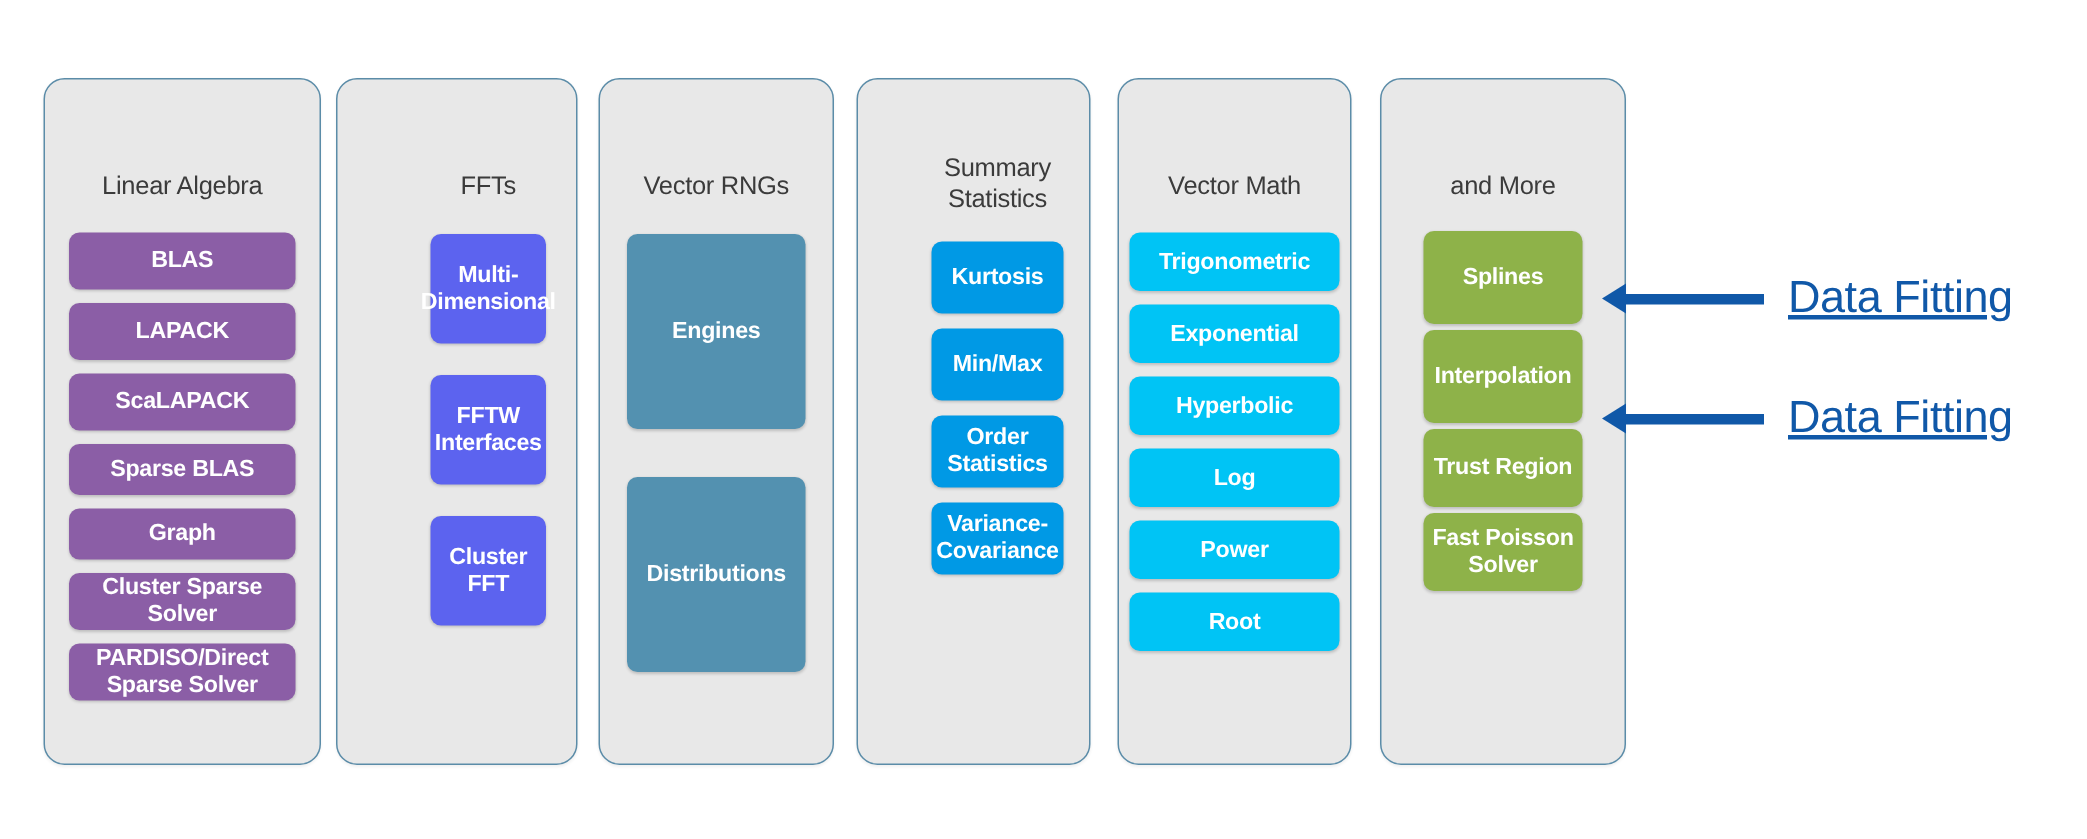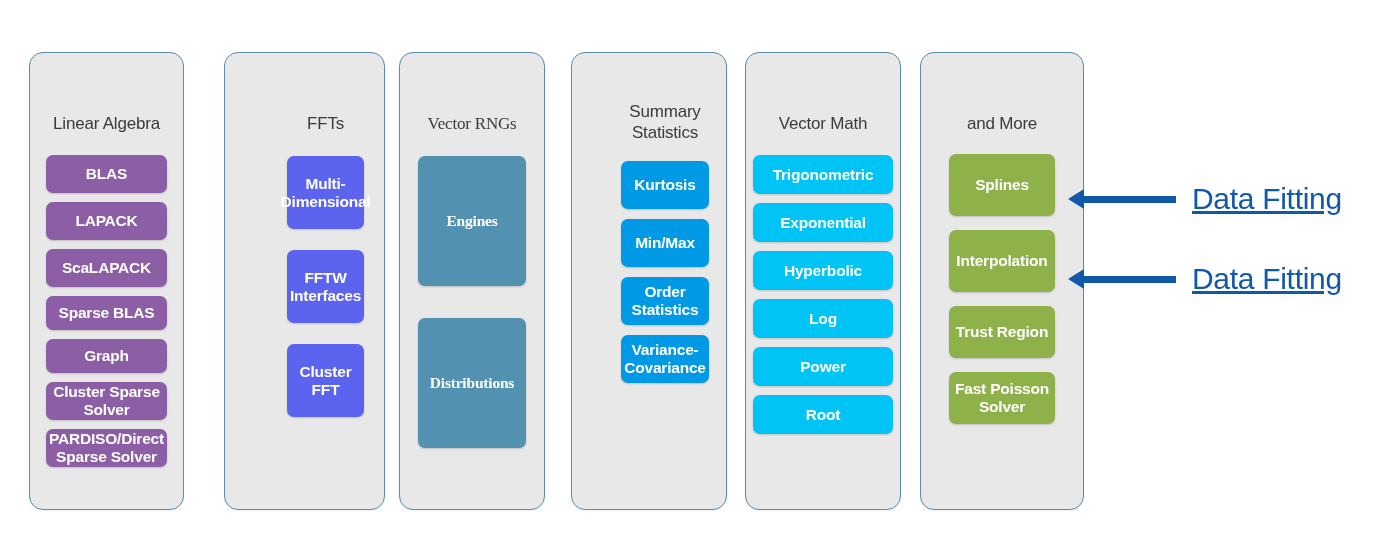--- a/index.html
+++ b/index.html
@@ -68,23 +68,23 @@
     color: #ffffff;
     font-weight: bold;
     line-height: 1.15;
     border-radius: 7px;
     box-shadow: 0 1px 2px rgba(0,0,0,0.18);
     padding: 2px 4px;
     letter-spacing: -0.2px;
   }
 
   
-  .col-0 { left: 29px;  width: 155px; justify-content: flex-end; }
+  .col-0 { left: 29px;  width: 185px; justify-content: flex-end; }
   .col-1 { left: 224px; width: 161px; padding-left: 42px; }
-  .col-2 { left: 399px; width: 146px; font-family: Liberation Serif, serif; }
+  .col-2 { left: 399px; width: 157px; }
   .col-3 { left: 571px; width: 156px; padding-left: 32px; }
   .col-4 { left: 745px; width: 156px; }
   .col-5 { left: 920px; width: 164px; }
 
   .col-0 .col-title { margin-top: 60px; }
   .col-1 .col-title { margin-top: 60px; }
   .col-2 .col-title { margin-top: 60px; }
   .col-3 .col-title { margin-top: 48px; }
   .col-4 .col-title { margin-top: 60px; }
   .col-5 .col-title { margin-top: 60px; }
@@ -108,21 +108,21 @@
   .col-3 .pill-stack { padding: 17px 17px 16px; gap: 10px; }
   .col-3 .pill { width: 100%; background: #0099e5; font-size: 15.5px; }
   .col-3 .pill.h-one { height: 48px; }
   .col-3 .pill.h-two { height: 48px; }
 
   
   .col-4 .pill-stack { padding: 21px 7px 16px; gap: 9px; }
   .col-4 .pill { width: 100%; background: #00c4f5; font-size: 15.5px; height: 39px; }
 
   
-  .col-5 .pill-stack { padding: 20px 28px 16px; gap: 14px; }
+  .col-5 .pill-stack { padding: 20px 28px 16px; gap: 4px; }
   .col-5 .pill { width: 100%; background: #8eb249; font-size: 15.5px; }
   .col-5 .pill.h-big { height: 62px; }
   .col-5 .pill.h-sm  { height: 52px; }
 
   
   .annotation {
     position: absolute;
     display: flex;
     align-items: center;
     height: 34px;

